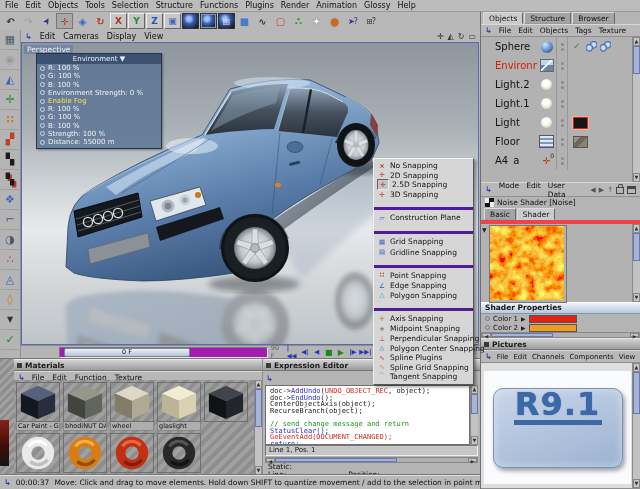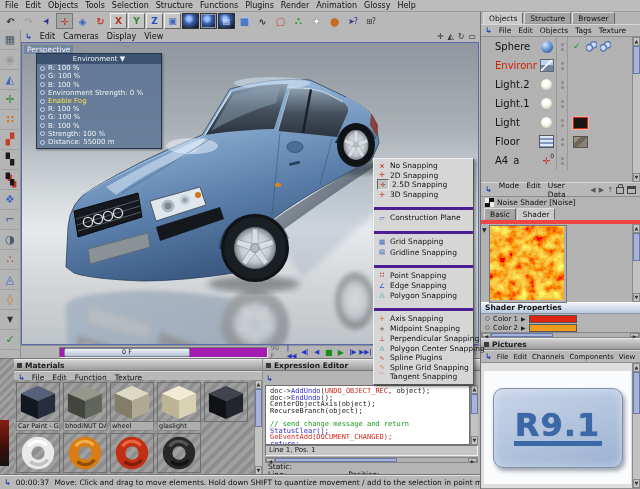--- a/index.html
+++ b/index.html
@@ -153,21 +153,21 @@
   .prop-row .bullet{width:3px;height:3px;border:1px solid #777;border-radius:50%}
   .prop-row .arr{font-size:6px;color:#222}
   .swatch{width:46px;height:6px;border:1px solid #555;flex:none}
   .hscroll{height:6px;background:#b0b0b0;border:1px solid #888;display:flex;align-items:stretch;box-sizing:border-box}
   .hscroll .harrow{width:7px;font-size:4.5px;line-height:5px;text-align:center;background:#c6c6c6;border:1px solid #888;color:#333}
   .hthumb{width:60px;background:#a6b4da;border:1px solid #6a78a8}
   .panel-titlebar{height:10px;background:linear-gradient(#d2d2d2,#9c9c9c);display:flex;align-items:center;gap:3px;padding:0 3px;font-size:7.5px;font-weight:bold;color:#1a1a1a;border-top:1px solid #e8e8e8;border-bottom:1px solid #777}
   .tsq{width:5px;height:5px;background:#3a3a3a;flex:none}
   #pic-area{height:125px;background:#dedede;position:relative;overflow:hidden}
   #pic-canvas{position:absolute;left:3px;top:8px;right:9px;bottom:4px;background:#fafbfc;display:flex;align-items:center;justify-content:center}
-  #r9-logo{width:128px;height:78px;border-radius:10px;background:linear-gradient(160deg,#c9d6e9,#9cb2d2);border:1px solid #7e92ae;box-shadow:2px 3px 4px rgba(80,90,110,.55),inset 0 0 10px rgba(255,255,255,.45);display:flex;flex-direction:column;align-items:center;justify-content:center}
+  #r9-logo{width:128px;height:78px;border-radius:10px;background:linear-gradient(160deg,#c9d6e9,#9cb2d2);border:1px solid #7e92ae;box-shadow:2px 3px 4px rgba(80,90,110,.55),inset 0 0 10px rgba(255,255,255,.45);display:flex;flex-direction:column;align-items:center;}
   #r9-text{font-size:32px;font-weight:bold;color:#3b69a8;letter-spacing:1px;line-height:30px;text-shadow:0 0 1px #2c5288}
   #r9-bar{width:88px;height:5px;background:#3b69a8;margin-top:1px}
   #pic-status{height:12px;font-size:7.5px;line-height:12px;padding:0 4px;background:#b8b8b8;border-top:1px solid #8f8f8f;white-space:nowrap}
   
   #left-strip{position:absolute;left:0;top:358px;width:14px;height:117px;background:repeating-linear-gradient(135deg,#8e8e8e 0 3px,#a2a2a2 3px 6px);border-top:1px solid #777}
   #partial-swatch{position:absolute;left:0;bottom:10px;width:9px;height:46px;background:linear-gradient(180deg,#8a2014,#3a0e08 60%,#151515)}
   #materials{position:absolute;left:14px;top:358px;width:248px;height:117px;background:#b4b4b4;border-top:1px solid #777;box-sizing:border-box;overflow:hidden}
   #mat-grid{position:absolute;left:0;top:21px;right:8px;bottom:0;background:repeating-linear-gradient(135deg,#8e8e8e 0 4px,#a0a0a0 4px 8px);display:flex;flex-wrap:wrap;align-content:flex-start;padding:1px}
   .mat-cell{width:44px;margin:1px 2px 1px 1px}
   .mat-prev{display:block;width:44px;height:40px;border:1px solid #6f6f6f;box-sizing:border-box}

